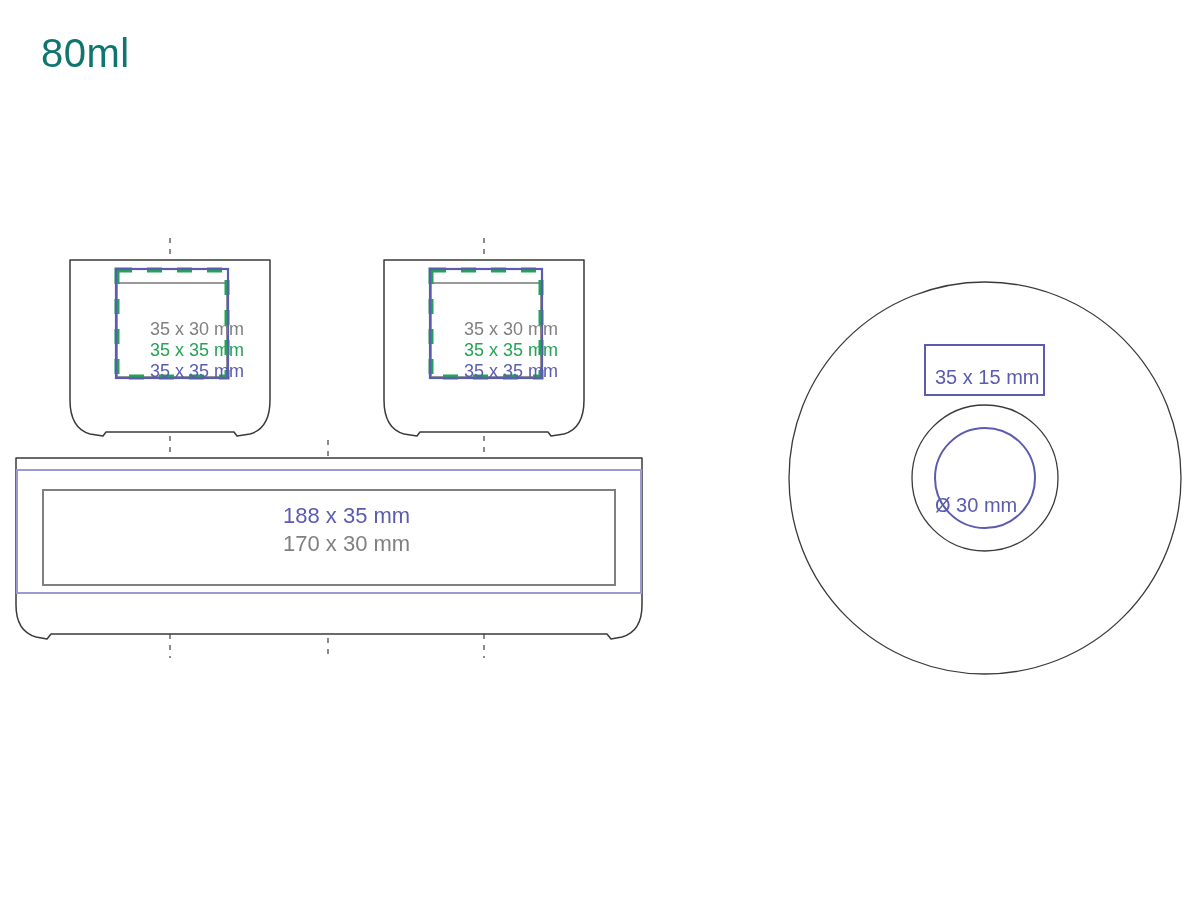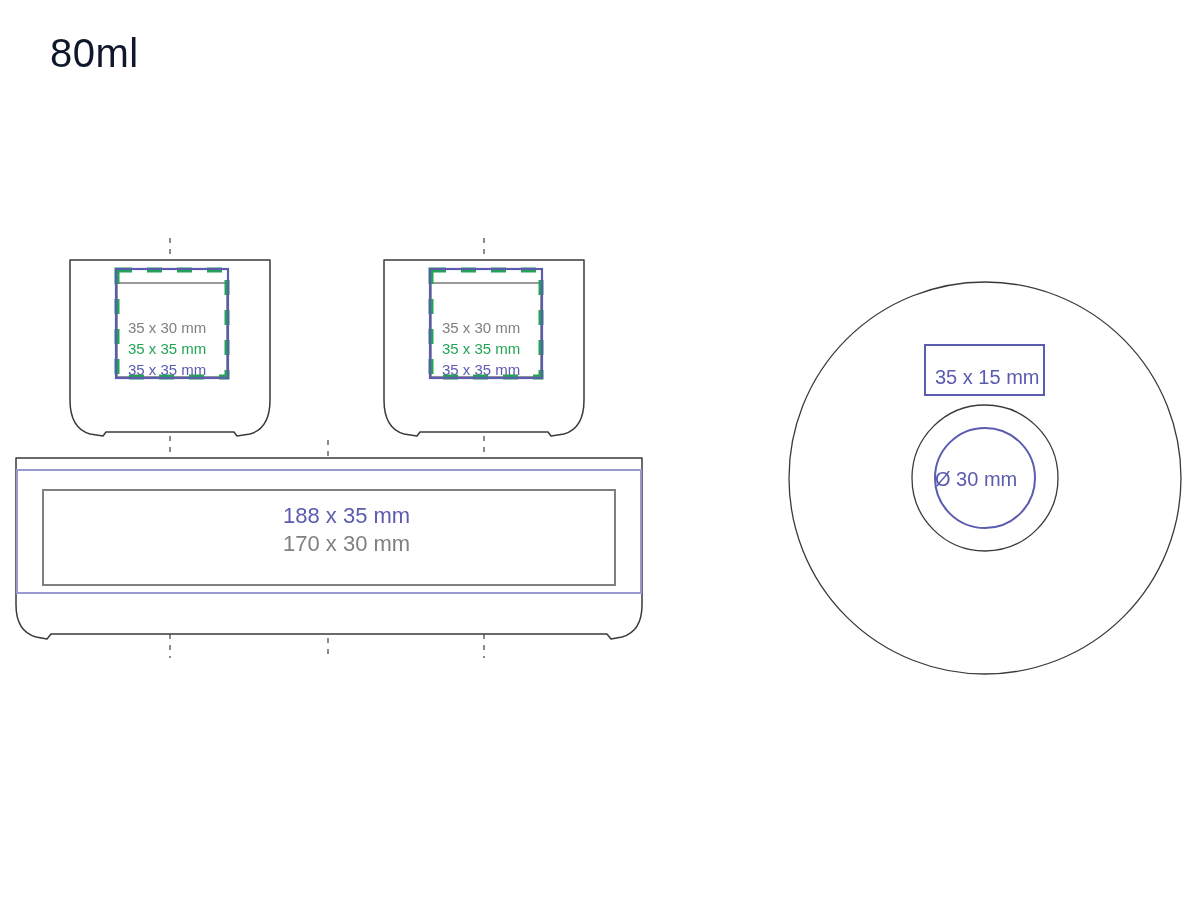--- a/index.html
+++ b/index.html
@@ -24,38 +24,39 @@
   svg.drawing {
     position: absolute;
     left: 0;
     top: 0;
     width: 1200px;
     height: 900px;
     display: block;
   }
   .title-text {
     position: absolute;
-    left: 50px;
+    left: 41px;
     top: 33px;
     font-size: 40px;
     font-weight: 400;
-    color: #0f172a;
+    color: #0f766e;
     letter-spacing: 0.5px;
     line-height: 1;
     font-family: "Liberation Sans", sans-serif;
     white-space: nowrap;
   }
   .dim-label {
     position: absolute;
     font-family: "Liberation Sans", sans-serif;
     white-space: nowrap;
     line-height: 1.0;
   }
   .lbl-cup {
-    font-size: 15px;
+    font-size: 18px;
+    margin-left: 22px;
   }
   .lbl-base {
     font-size: 22px;
   }
   .lbl-circle {
     font-size: 20px;
   }
   .c-gray  { color: #808080; }
   .c-green { color: #23a455; }
   .c-blue  { color: #5b5bb0; }
@@ -128,15 +129,15 @@
   <div class="dim-label lbl-cup c-blue" style="left:128px; top:362px;">35 x 35 mm</div>
 
   <div class="dim-label lbl-cup c-gray" style="left:442px; top:320px;">35 x 30 mm</div>
   <div class="dim-label lbl-cup c-green" style="left:442px; top:341px;">35 x 35 mm</div>
   <div class="dim-label lbl-cup c-blue" style="left:442px; top:362px;">35 x 35 mm</div>
 
   <div class="dim-label lbl-base c-blue" style="left:283px; top:505px;text-align:center;">188 x 35 mm</div>
   <div class="dim-label lbl-base c-gray" style="left:283px; top:533px;text-align:center;">170 x 30 mm</div>
 
   <div class="dim-label lbl-circle c-blue" style="left:935px; top:367px;">35 x 15 mm</div>
-  <div class="dim-label lbl-circle c-blue" style="left:935px; top:469px;text-align:right;">Ø 30 mm</div>
+  <div class="dim-label lbl-circle c-blue" style="left:935px; top:495px;text-align:right;">Ø 30 mm</div>
 
 </div>
 
 </body></html>

